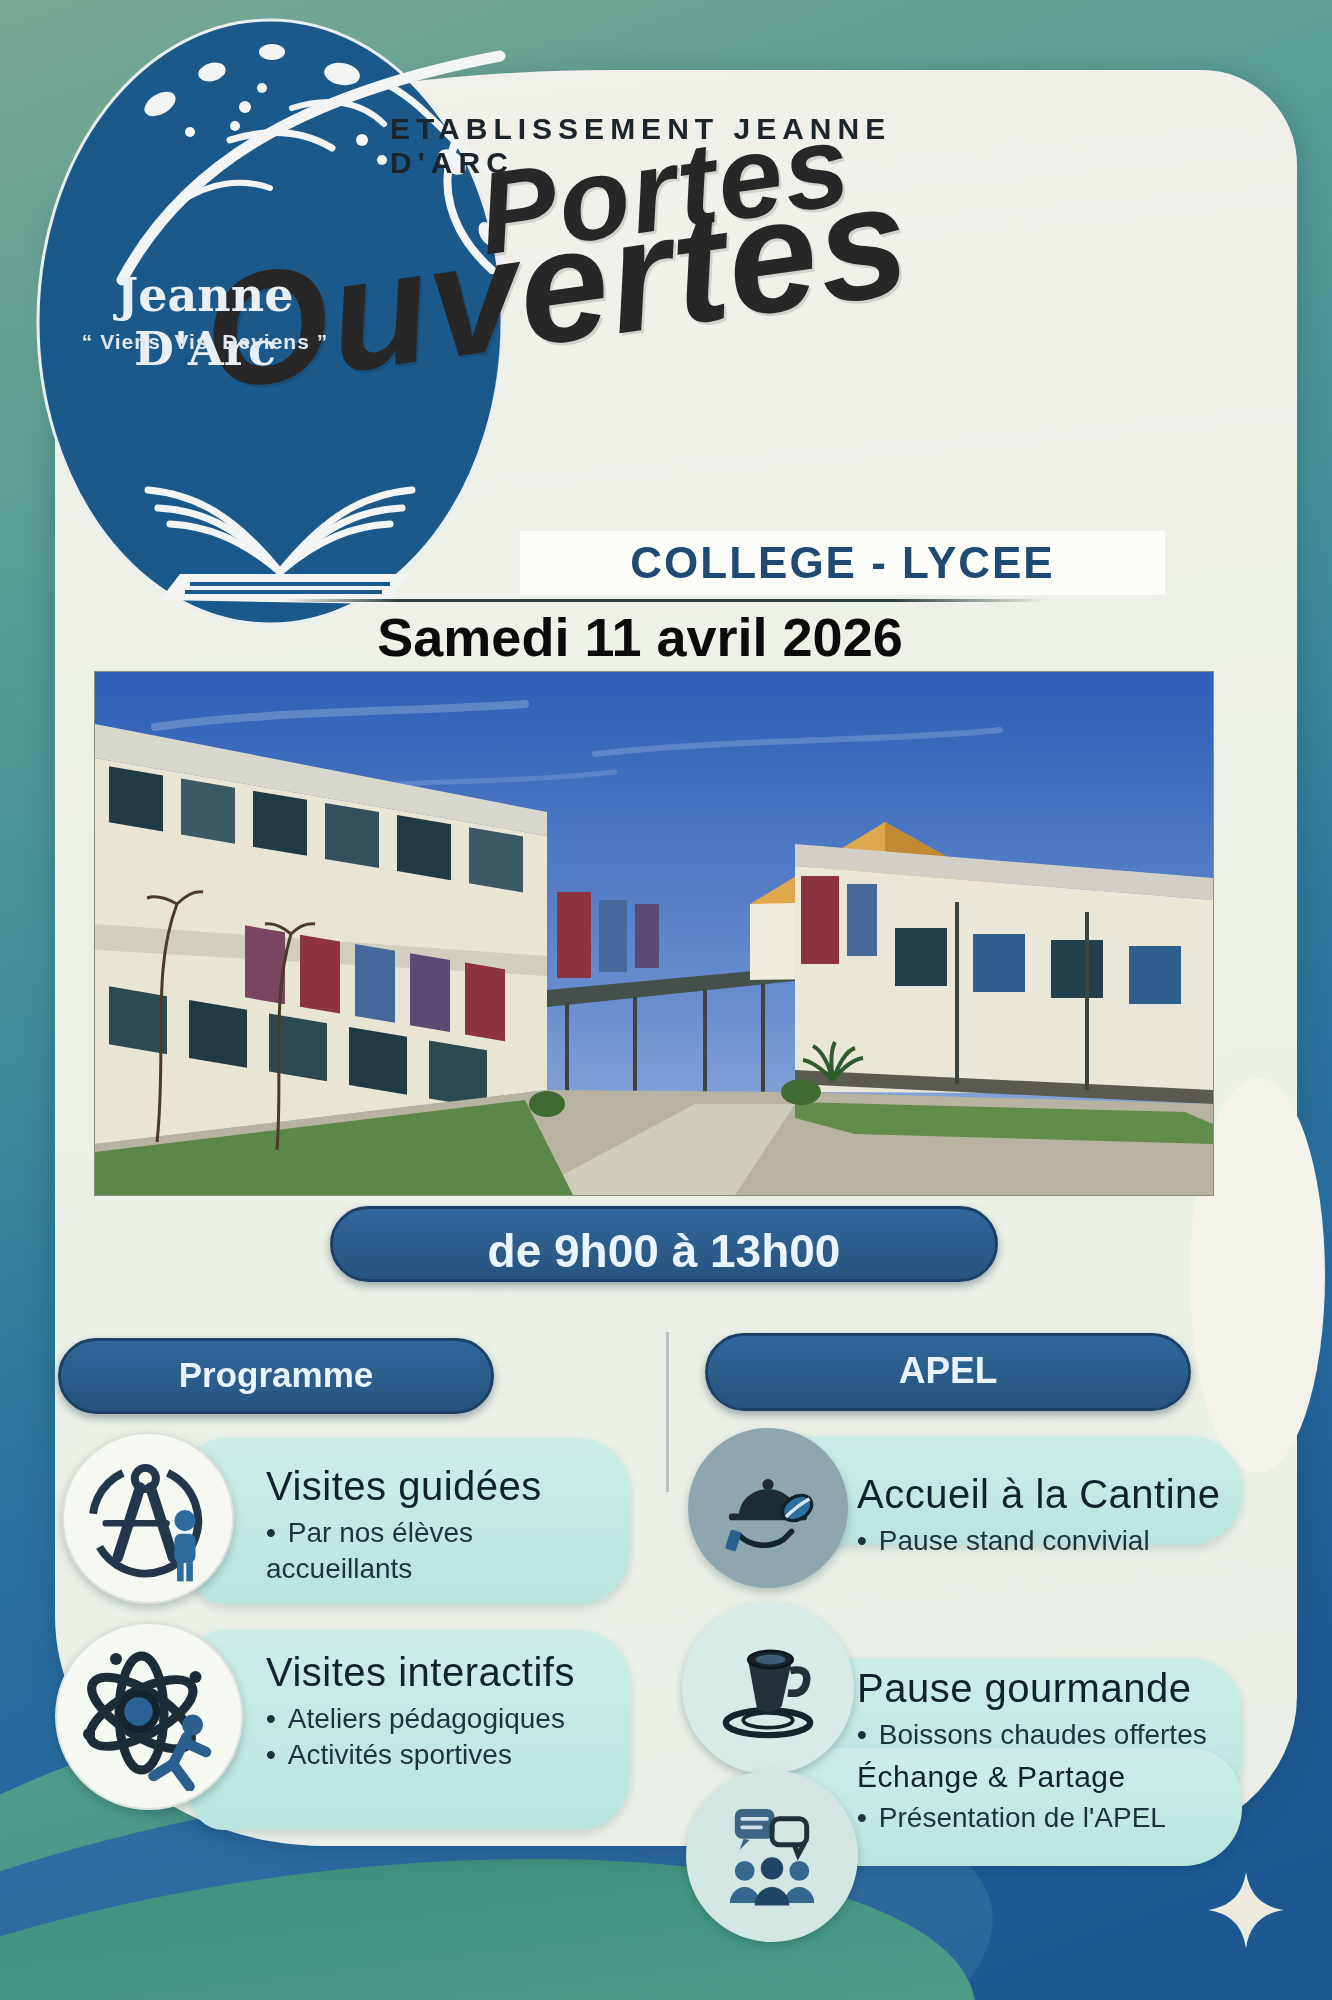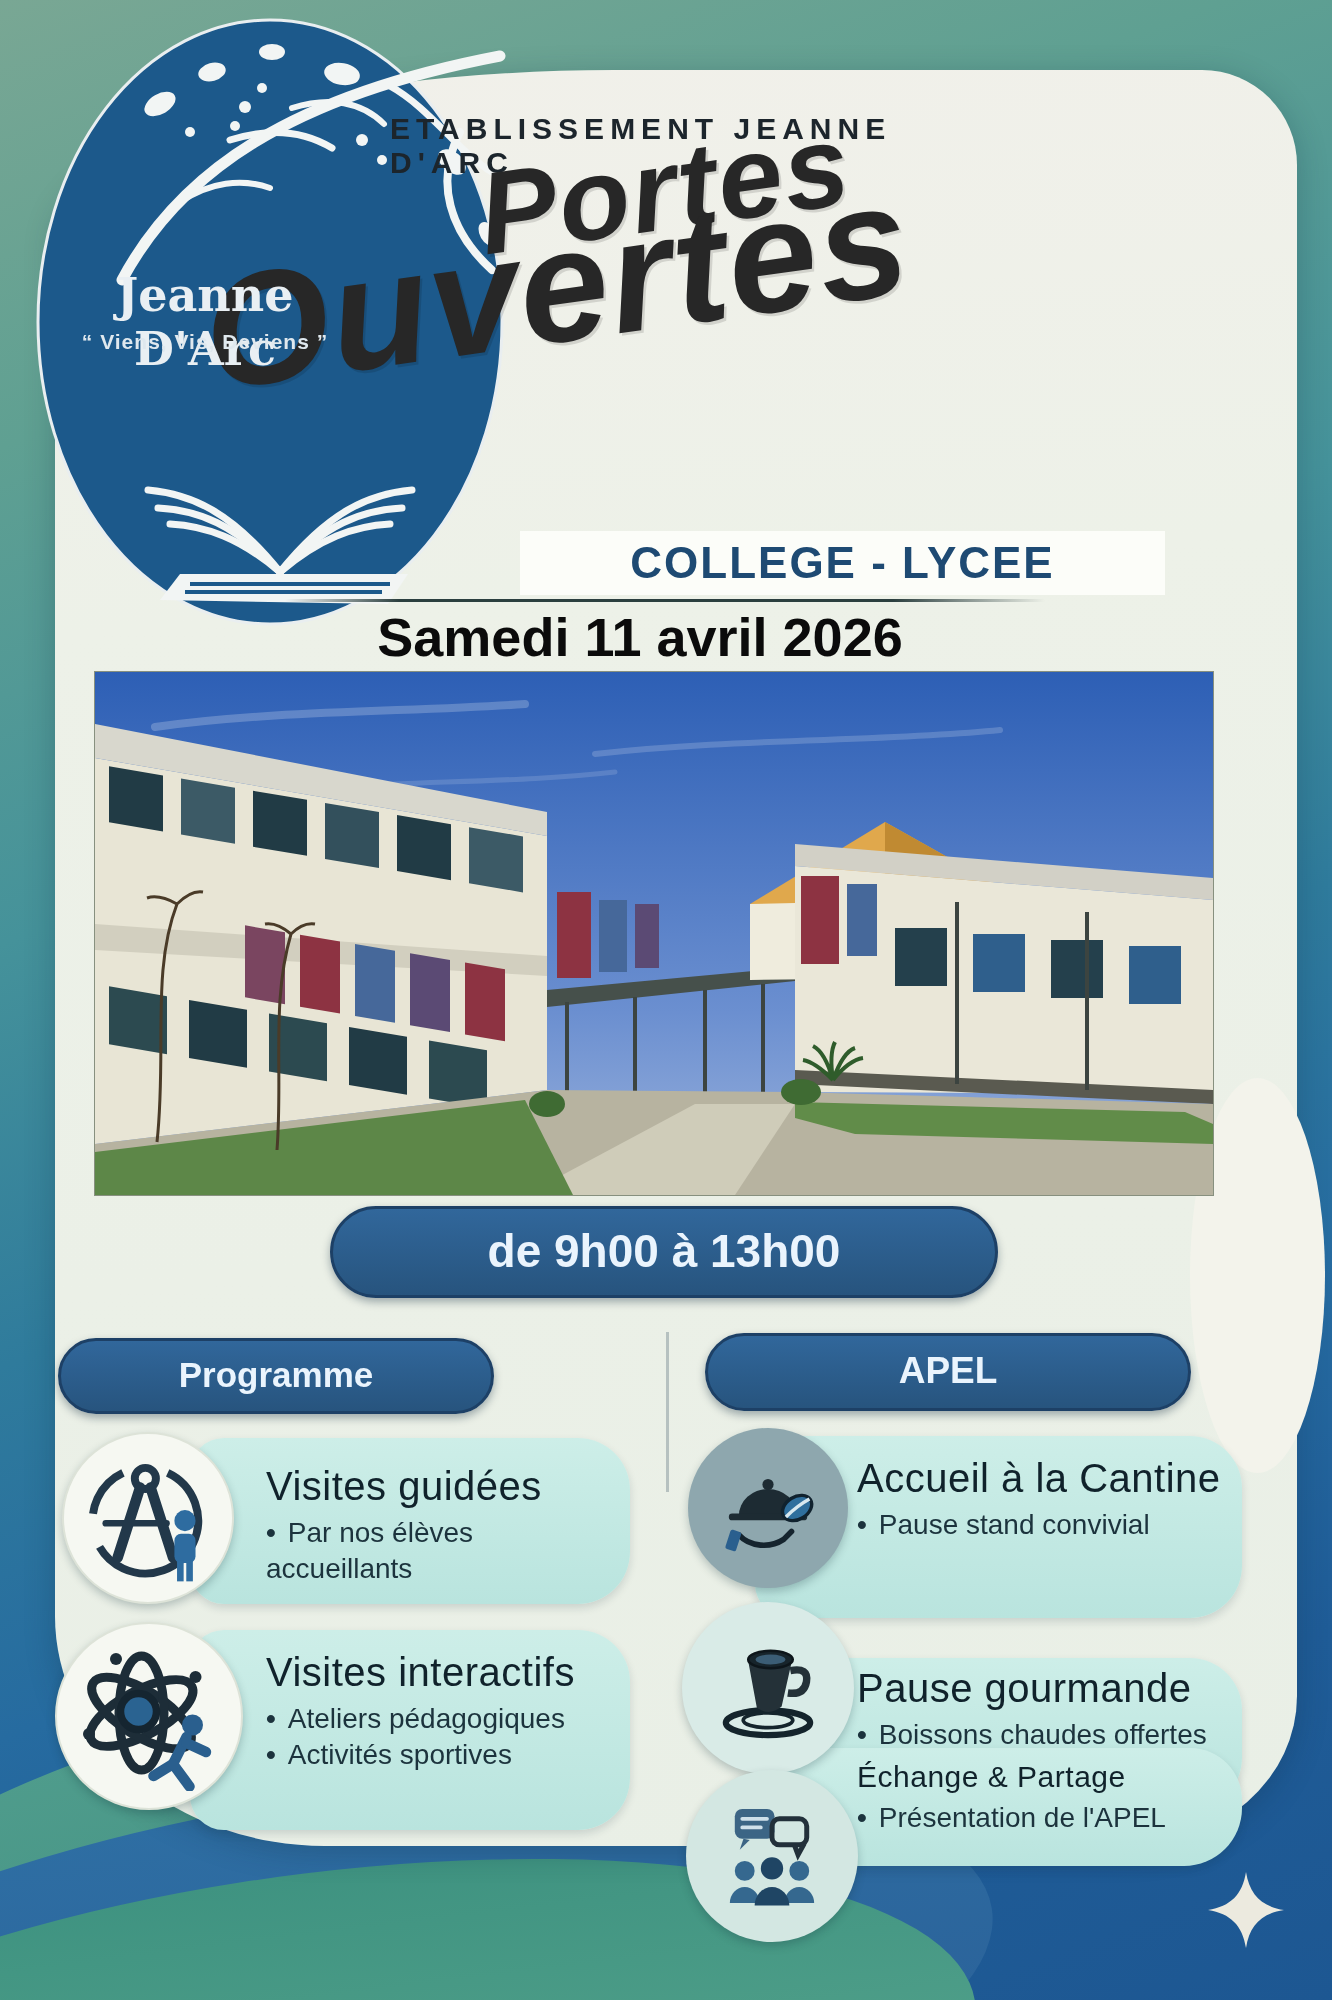--- a/index.html
+++ b/index.html
@@ -38,21 +38,21 @@
   .rule{left:285px;top:599px;width:760px;height:3px;z-index:3;
     background:linear-gradient(90deg,rgba(35,55,55,0),#2b3f3f 15%,#2b3f3f 80%,rgba(35,55,55,0));}
   .date{left:280px;top:606px;width:720px;text-align:center;z-index:3;
     font-size:54px;font-weight:800;color:#0b0b0b;}
   
   .photo{left:95px;top:672px;width:1118px;height:523px;z-index:3;box-shadow:0 0 0 1px #87907f;}
   
   .pill{z-index:4;border-radius:46px;color:#eaf4fd;font-weight:800;text-align:center;
     background:linear-gradient(180deg,#31679b,#27547e);border:3px solid #1d4066;
     box-shadow:0 4px 8px rgba(10,35,55,.35);box-sizing:border-box;}
-  .time-pill{left:330px;top:1206px;width:668px;height:92px;font-size:46px;line-height:84px;text-align:center;}
+  .time-pill{left:330px;top:1206px;width:668px;height:76px;font-size:46px;line-height:84px;text-align:center;}
   .prog-pill{left:58px;top:1338px;width:436px;height:76px;font-size:35px;line-height:68px;}
   .apel-pill{left:705px;top:1333px;width:486px;height:78px;font-size:37px;line-height:70px;}
   .vdiv{left:666px;top:1332px;width:3px;height:160px;background:#8b9aa0;opacity:.55;z-index:3;}
   
   .tile{z-index:4;background:linear-gradient(180deg,#cdeee8,#b9e4de);
     border-radius:34px 52px 52px 34px;box-sizing:border-box;
     box-shadow:0 4px 9px rgba(20,50,60,.15);}
   .tile h3{margin:0;font-size:40px;font-weight:400;color:#10222b;letter-spacing:.5px;}
   .tile ul{margin:6px 0 0 0;padding:0;list-style:none;}
   .tile li{font-size:28px;font-weight:500;color:#1c333d;line-height:36px;}
@@ -258,21 +258,21 @@
       <g stroke="#2a5f8e" stroke-width="7" stroke-linecap="round" fill="none">
         <circle cx="79" cy="56" r="7" fill="#2a5f8e" stroke="none"></circle>
         <path d="M75,64 L66,82"></path>
           <path d="M75,68 L88,74"></path>
         <path d="M66,82 L53,90"></path>
           <path d="M66,82 L77,97"></path>
       </g>
     </svg>
   </div>
 
-  <div class="abs tile" style="left:755px;top:1436px;width:487px;height:182px;padding:20px 10px 0 102px;">
+  <div class="abs tile" style="left:755px;top:1436px;width:487px;height:109px;padding:36px 10px 0 102px;">
     <h3>Accueil à la Cantine</h3>
     <ul>
         <li>Pause stand convivial</li>
       </ul>
   </div>
   <div class="abs badge" style="left:688px;top:1428px;width:160px;height:160px;background:#8ea7ae;">
     <svg width="112" height="112" viewBox="0 0 100 100">
       <circle cx="50" cy="29" r="5" fill="#1d2b33"></circle>
       <path d="M24,57 a26,24 0 0 1 52,0 z" fill="#1d2b33"></path>
       <path d="M18,58 L82,58" stroke="#1d2b33" stroke-width="6" stroke-linecap="round"></path>

